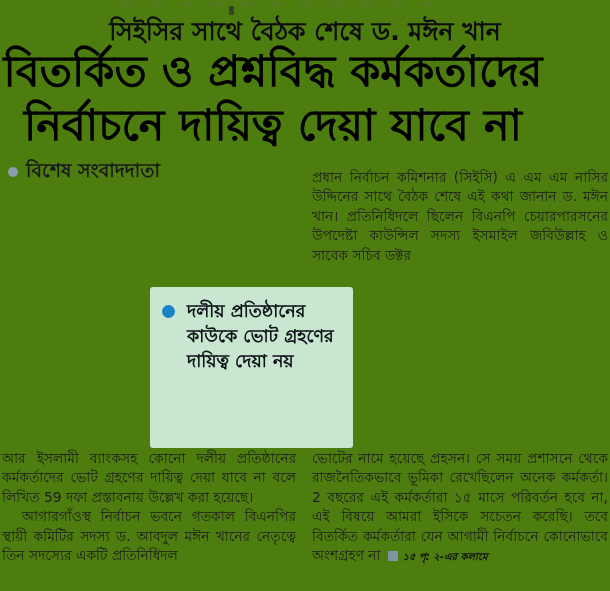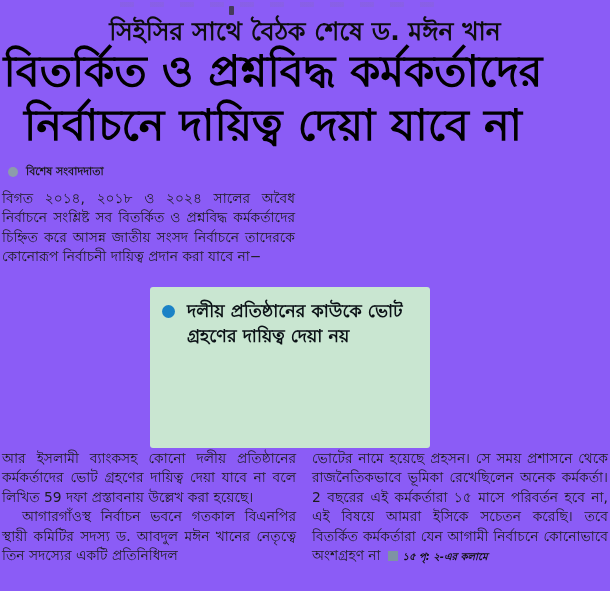--- a/index.html
+++ b/index.html
@@ -1,47 +1,47 @@
 <!DOCTYPE html>
 <html><head>
 <meta charset="utf-8">
 <style>
   html,body{margin:0;padding:0;}
   body{font-family:"DejaVu Sans",sans-serif;background:#e8e8e8;}
-  #page{position:relative;width:610px;height:591px;background:#8b5cf6;overflow:hidden;
+  #page{position:relative;width:610px;height:591px;background:#4d7c0f;overflow:hidden;
         font-family:"DejaVu Sans",sans-serif;color:#111;}
   
   .top-frag{position:absolute;left:229px;top:6px;width:5px;height:9px;background:#333;
             border-radius:1px;opacity:.8;}
   .top-noise{position:absolute;left:120px;top:2px;width:330px;height:5px;
              background:repeating-linear-gradient(90deg,rgba(120,120,120,.12) 0 14px,transparent 14px 30px);}
   
   .kicker{position:absolute;left:0;top:12px;width:610px;text-align:center;
           font-size:25px;font-weight:600;color:#0d0d0d;letter-spacing:0;}
   
   .headline{position:absolute;left:0;top:44px;width:546px;text-align:center;
             font-weight:800;color:#000;font-size:43px;line-height:54px;}
   .headline .hl-line{display:block;white-space:nowrap;}
   
   .byline{position:absolute;left:8px;top:161px;height:22px;display:flex;align-items:center;}
   .byline-bullet{width:10px;height:10px;border-radius:50%;background:#8c9cac;margin-right:8px;}
-  .byline-label{font-size:11px;font-weight:700;color:#1a1a1a;}
+  .byline-label{font-size:19px;font-weight:700;color:#1a1a1a;}
   
   .body-block{position:absolute;font-size:13.8px;line-height:19.4px;color:#1c1c1c;
               text-align:justify;text-justify:inter-word;}
   .b-left-a{left:2px;top:189px;width:293px;}
   .b-left-b{left:2px;top:289px;width:144px;}
   .b-left-c{left:2px;top:449px;width:294px;}
   .b-right-a{left:312px;top:168px;width:296px;}
   .b-right-b{left:415px;top:291px;width:193px;}
   .b-right-c{left:312px;top:449px;width:296px;}
   .para2{text-indent:20px;margin:0;}
   .para1{margin:0;}
   
-  .callout{position:absolute;left:150px;top:287px;width:280px;height:161px;
+  .callout{position:absolute;left:150px;top:287px;width:203px;height:161px;
            background:#c9e6d1;border-radius:3px;box-sizing:border-box;
            padding:12px 10px 10px 12px;}
   .callout-item{position:relative;padding-left:25px;font-size:17.5px;line-height:25px;
                 font-weight:700;color:#0b1116;margin-bottom:7px;}
   .callout-bullet{position:absolute;left:0;top:6px;width:13px;height:13px;border-radius:50%;
                   background:#1a82c6;}
   
   .jump-square{display:inline-block;width:10px;height:10px;background:#7e93a4;
                margin:0 5px 0 7px;vertical-align:middle;}
   .jump-label{font-weight:800;font-style:italic;color:#101010;font-size:10px;}
@@ -59,28 +59,28 @@
   <div class="headline">
     <span class="hl-line">বিতর্কিত ও প্রশ্নবিদ্ধ কর্মকর্তাদের</span>
     <span class="hl-line">নির্বাচনে দায়িত্ব দেয়া যাবে না</span>
   </div>
 
   <div class="byline">
     <span class="byline-bullet"></span>
     <span class="byline-label">বিশেষ সংবাদদাতা</span>
   </div>
 
-  <div class="body-block b-left-a">বিগত ২০১৪, ২০১৮ ও ২০২৪ সালের অবৈধ নির্বাচনে সংশ্লিষ্ট সব বিতর্কিত ও প্রশ্নবিদ্ধ কর্মকর্তাদের চিহ্নিত করে আসন্ন জাতীয় সংসদ নির্বাচনে তাদেরকে কোনোরূপ নির্বাচনী দায়িত্ব প্রদান করা যাবে না−</div>
 
 
   <div class="body-block b-left-c">
     <p class="para1">আর ইসলামী ব্যাংকসহ কোনো দলীয় প্রতিষ্ঠানের কর্মকর্তাদের ভোট গ্রহণের দায়িত্ব দেয়া যাবে না বলে লিখিত 59 দফা প্রস্তাবনায় উল্লেখ করা হয়েছে।</p>
     <p class="para2">আগারগাঁওস্থ নির্বাচন ভবনে গতকাল বিএনপির স্থায়ী কমিটির সদস্য ড. আবদুল মঈন খানের নেতৃত্বে তিন সদস্যের একটি প্রতিনিধিদল</p>
   </div>
 
+  <div class="body-block b-right-a">প্রধান নির্বাচন কমিশনার (সিইসি) এ এম এম নাসির উদ্দিনের সাথে বৈঠক শেষে এই কথা জানান ড. মঈন খান। প্রতিনিধিদলে ছিলেন বিএনপি চেয়ারপারসনের উপদেষ্টা কাউন্সিল সদস্য ইসমাইল জবিউল্লাহ ও সাবেক সচিব ডক্টর</div>
 
 
   <div class="body-block b-right-c">
     <span>ভোটের নামে হয়েছে প্রহসন। সে সময় প্রশাসনে থেকে রাজনৈতিকভাবে ভূমিকা রেখেছিলেন অনেক কর্মকর্তা। 2 বছরের এই কর্মকর্তারা ১৫ মাসে পরিবর্তন হবে না, এই বিষয়ে আমরা ইসিকে সচেতন করেছি। তবে বিতর্কিত কর্মকর্তারা যেন আগামী নির্বাচনে কোনোভাবে অংশগ্রহণ না</span><span class="jump-square"></span><span class="jump-label">১৫ পৃ: ২-এর কলামে</span>
   </div>
 
   <div class="callout">
     <div class="callout-item">
       <span class="callout-bullet"></span>
       <span>দলীয় প্রতিষ্ঠানের কাউকে ভোট গ্রহণের দায়িত্ব দেয়া নয়</span>

